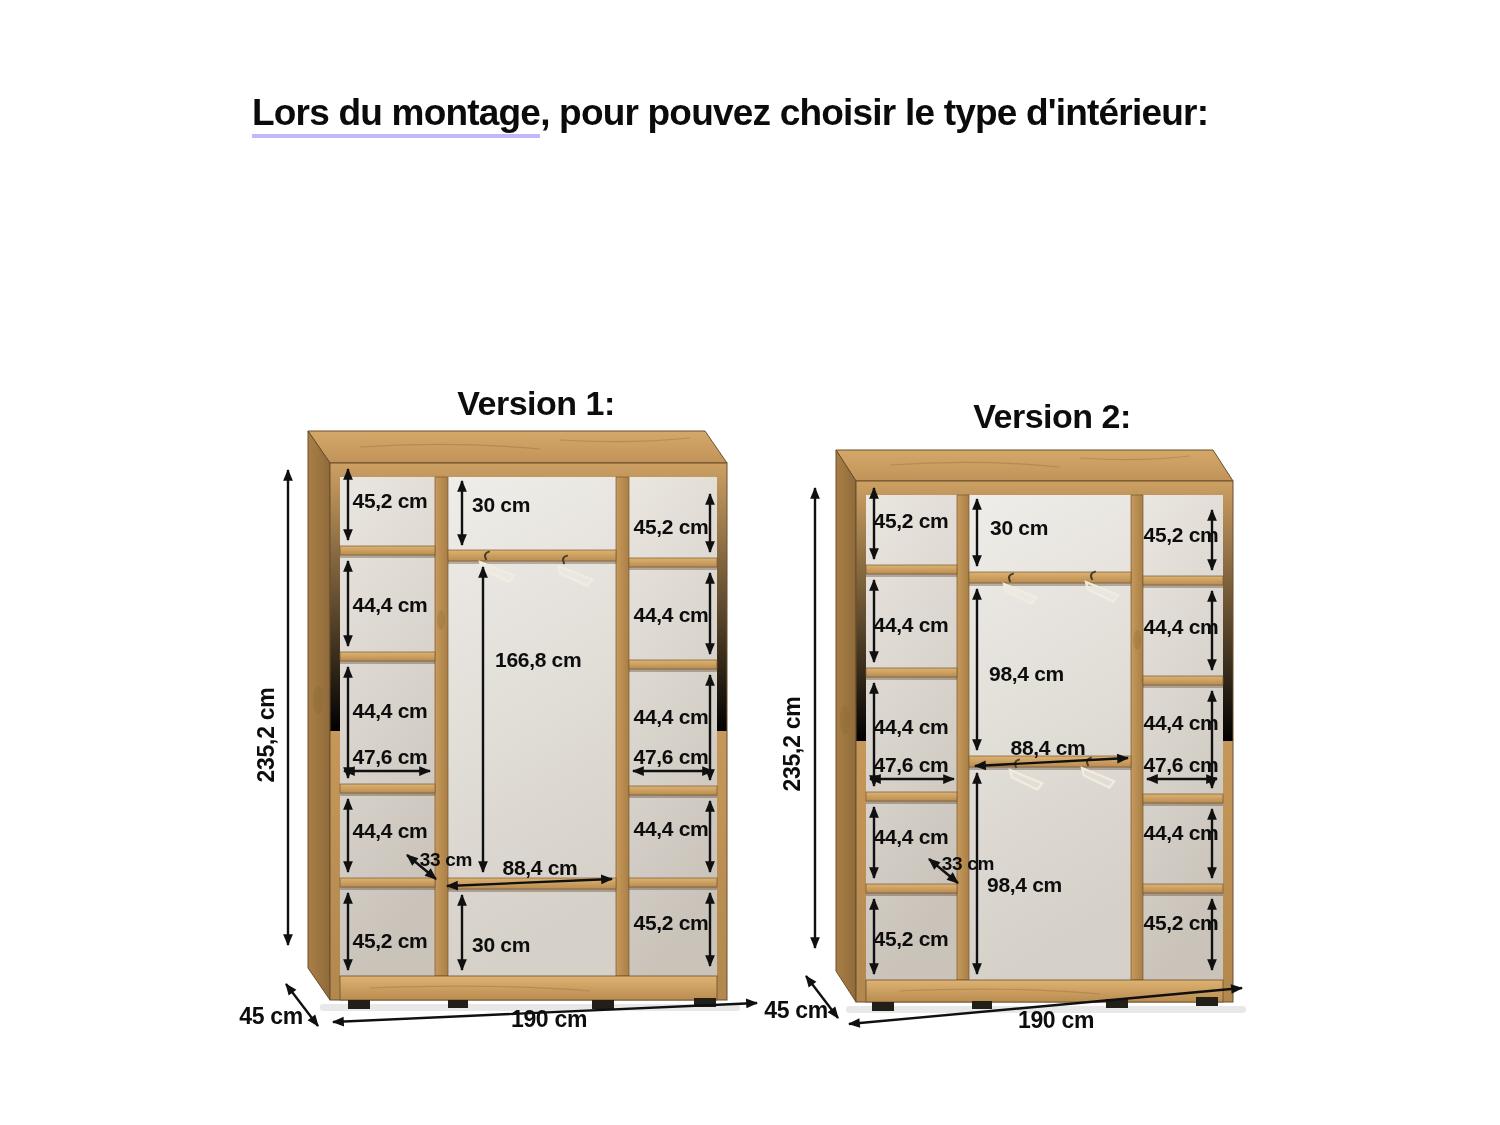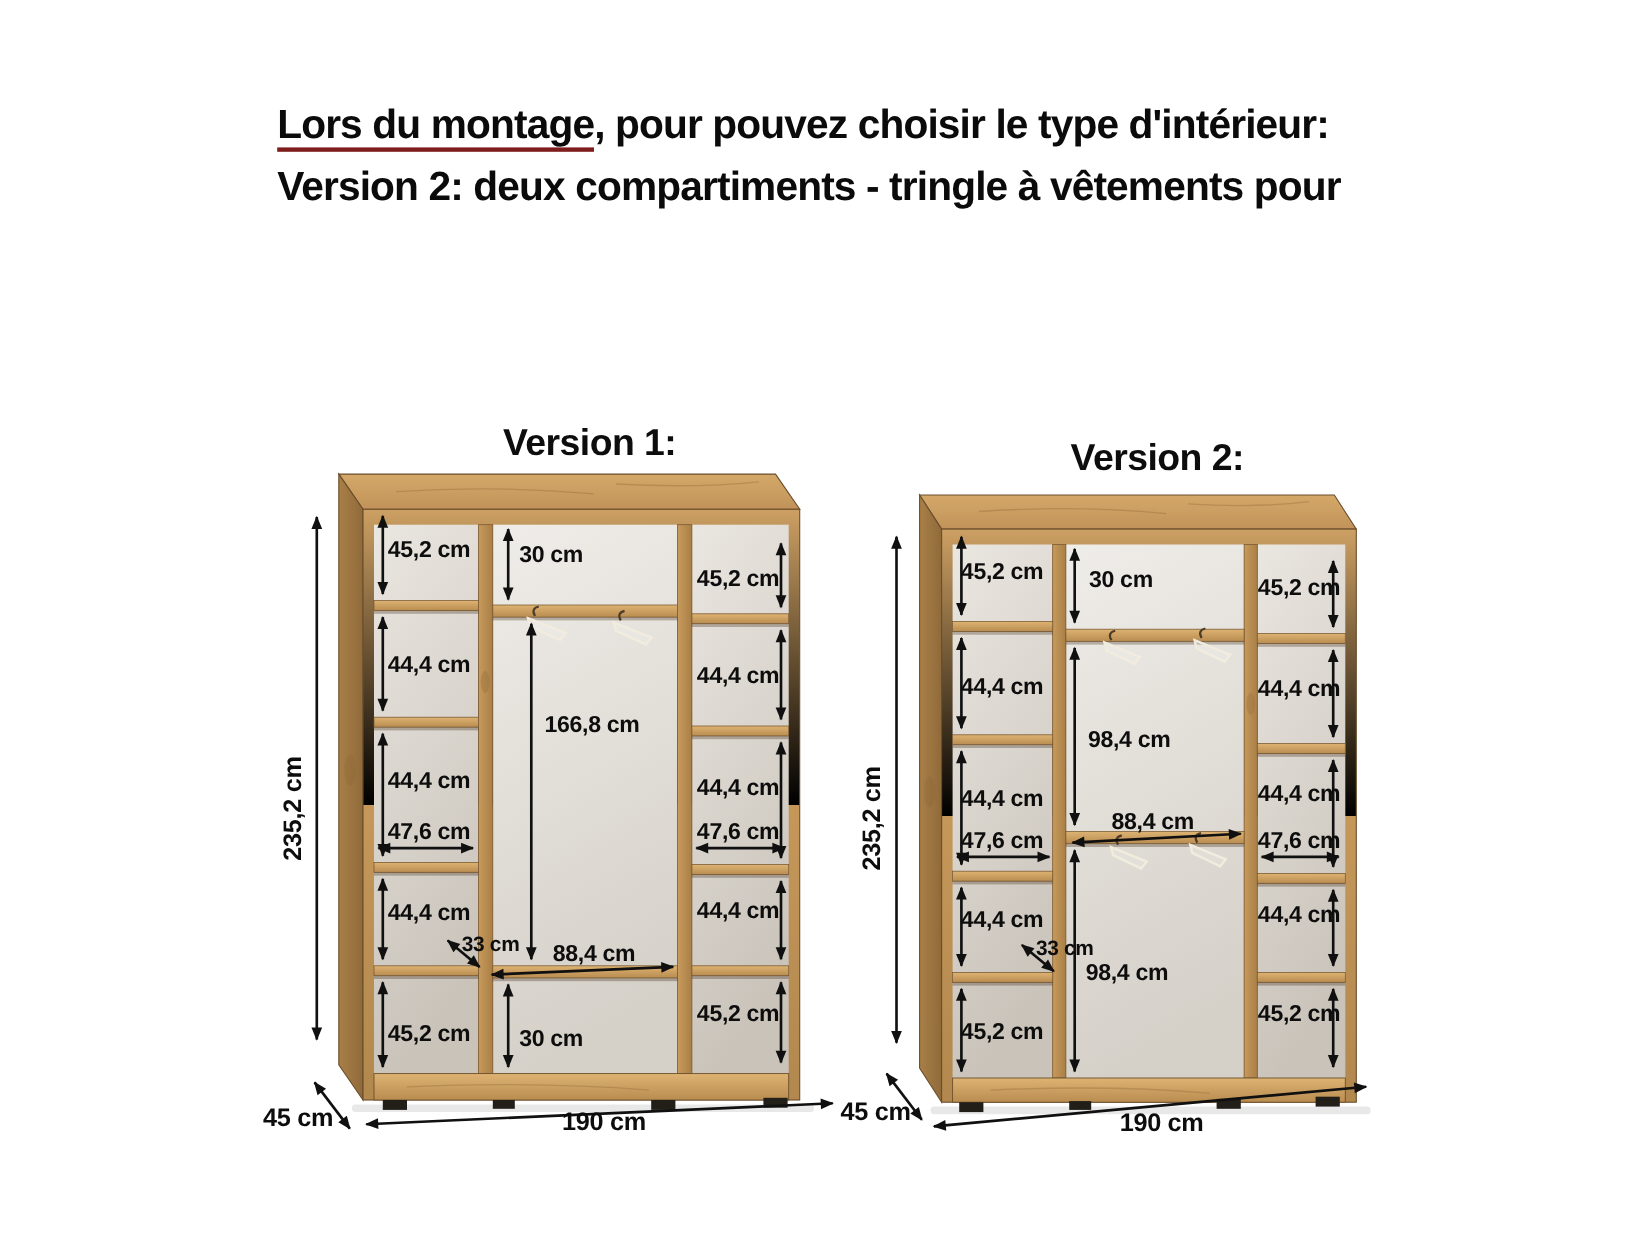--- a/index.html
+++ b/index.html
@@ -1,21 +1,21 @@
 <!DOCTYPE html>
 <html><head>
 <meta charset="utf-8">
 <style>
   html,body{margin:0;padding:0;background:#ffffff;}
   body{width:1500px;height:1125px;position:relative;overflow:hidden;
        font-family:"Liberation Sans", sans-serif;}
   .hdr{position:absolute;left:252px;top:84px;width:1120px;
        font-weight:700;font-size:37px;line-height:57px;letter-spacing:-0.8px;
        color:#0b0b0b;}
-  .hdr .u{border-bottom:4px solid #7f1d1d;padding-bottom:1px;}
+  .hdr .u{border-bottom:4px solid #c4b5fd;padding-bottom:1px;}
   svg{position:absolute;left:0;top:0;}
   .title{font:700 34px "Liberation Sans",sans-serif;fill:#0d0d0d;text-anchor:middle;dominant-baseline:central;letter-spacing:-0.5px;}
   .dl{font:700 21px "Liberation Sans",sans-serif;fill:#0d0d0d;text-anchor:middle;dominant-baseline:central;letter-spacing:-0.3px;}
   .dl.st{text-anchor:start;}
   .dl.sm{font-size:19px;}
   .ov{font:700 23px "Liberation Sans",sans-serif;fill:#0d0d0d;text-anchor:middle;dominant-baseline:central;letter-spacing:-0.3px;}
   .dim{stroke:#101010;stroke-width:2.4;marker-start:url(#ah);marker-end:url(#ah);}
   .frame{fill:url(#gWoodF);stroke:#6b4e2c;stroke-width:1;}
   .topface{fill:url(#gWoodT);stroke:#6b4e2c;stroke-width:1;}
   .sideface{fill:url(#gWoodS);stroke:#6b4e2c;stroke-width:1;}
@@ -30,21 +30,20 @@
   .knot{fill:#8a6334;opacity:.28;}
   .wire{fill:rgba(255,255,255,0.14);stroke:#f2ecdf;stroke-width:2.2;}
   .hook{stroke:#4d3c26;stroke-width:2;fill:none;}
   .shadow{fill:rgba(0,0,0,0.09);}
 </style>
 </head>
 <body>
 
 <div class="hdr">
   <div><span class="u">Lors du montage</span><span>, pour pouvez choisir le type d'intérieur:</span></div>
-  <div>Version 2: deux compartiments - tringle à vêtements pour</div>
 </div>
 
 <svg width="1500" height="1125" viewBox="0 0 1500 1125">
   <defs>
     <marker id="ah" viewBox="0 0 12 10" refX="10.5" refY="5" markerWidth="13" markerHeight="11" orient="auto-start-reverse" markerUnits="userSpaceOnUse">
       <path d="M0.5,0.5 L11.5,5 L0.5,9.5 Z" fill="#101010"></path>
     </marker>
     <linearGradient id="gWoodF" x1="0" y1="0" x2="0" y2="1">
       <stop offset="0" stop-color="#cda063"></stop>
         <stop offset="0.5" stop-color="#c294556"></stop>

